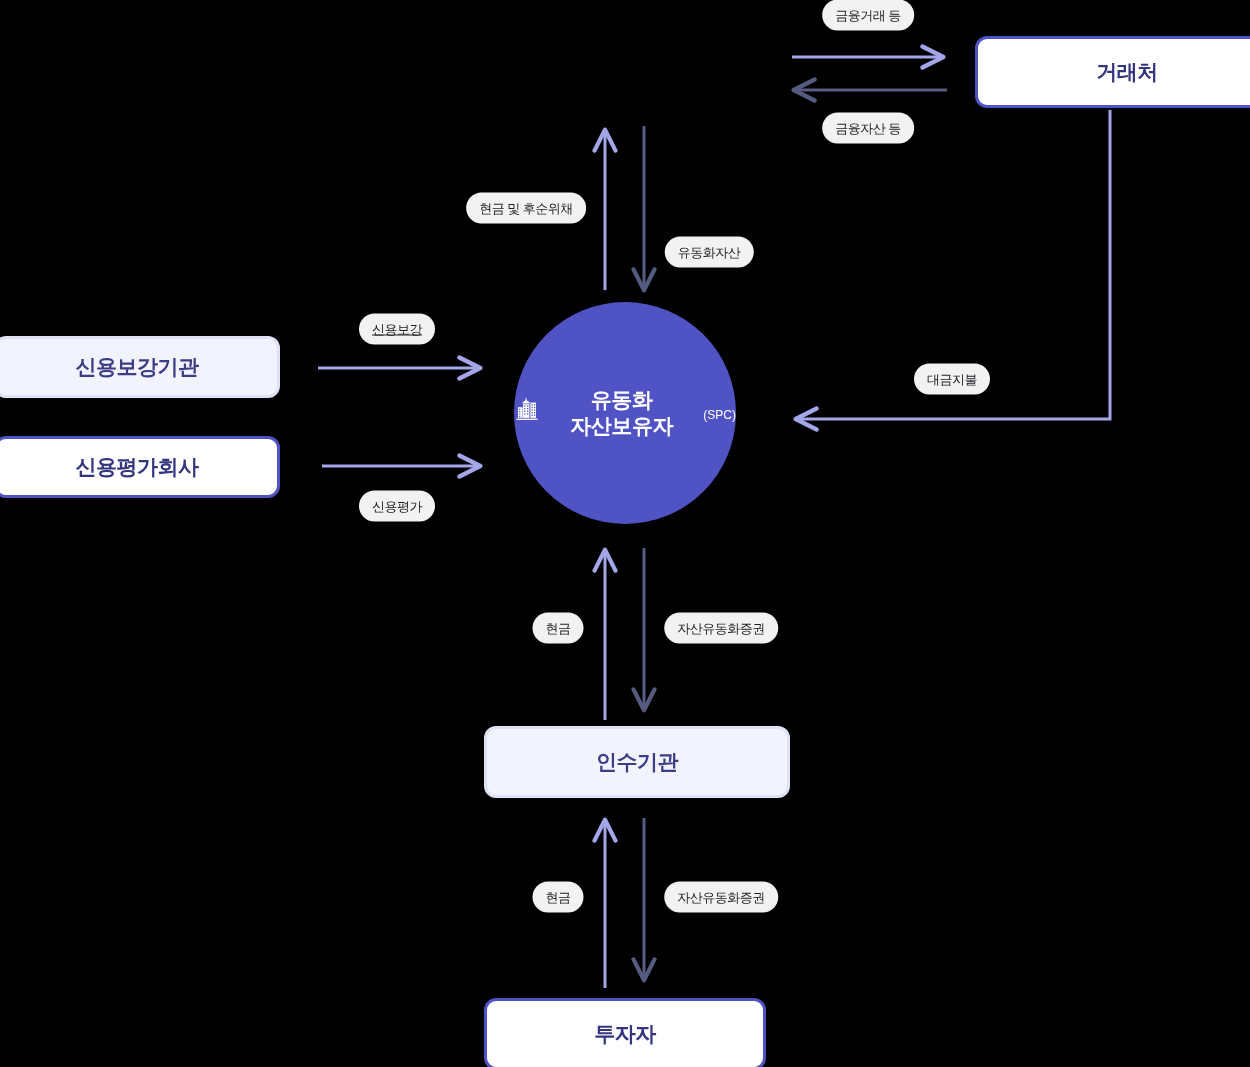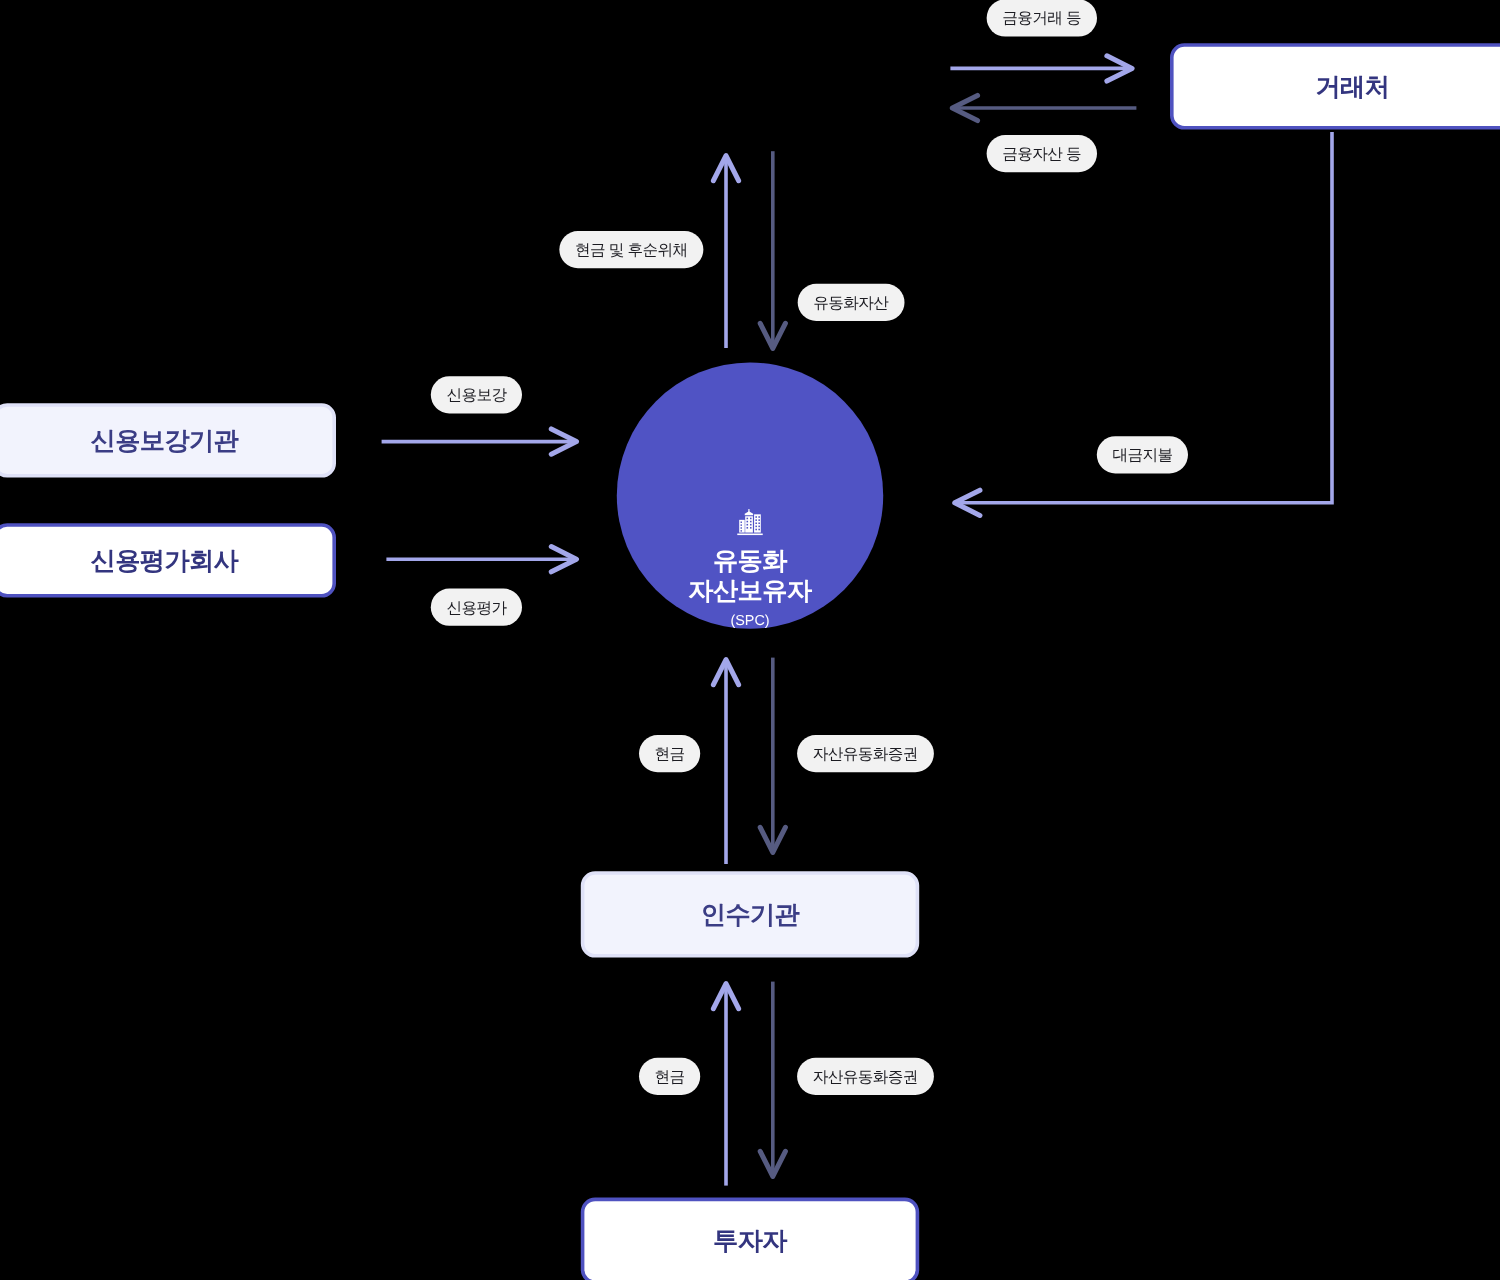--- a/index.html
+++ b/index.html
@@ -39,36 +39,36 @@
   .node.outlined {
     background: #ffffff;
     border: 3px solid #4f52c0;
     color: #33357f;
   }
 
   #node-asset-holder { left: 484px; top: 36px;  width: 282px; height: 72px; }
   #node-counterparty { left: 975px; top: 36px;  width: 304px; height: 72px; }
   #node-credit-enhancer { left: -6px; top: 336px; width: 286px; height: 62px; }
   #node-credit-rating   { left: -6px; top: 436px; width: 286px; height: 62px; }
-  #node-underwriter  { left: 484px; top: 726px; width: 282px; height: 72px; }
+  #node-underwriter  { left: 484px; top: 726px; width: 306px; height: 72px; }
   #node-investor     { left: 484px; top: 998px; width: 282px; height: 72px; }
 
   
   #node-spc {
     position: absolute;
     left: 514px;
     top: 302px;
     width: 222px;
     height: 222px;
     border-radius: 50%;
     background: #5053c4;
     display: flex;
-    flex-direction: column;
+    flex-direction: row;
     align-items: center;
-    justify-content: flex-end;
+    justify-content: space-between;
     color: #ffffff;
     text-align: center;
   }
   #node-spc .spc-icon {
     margin-bottom: 6px;
     line-height: 0;
   }
   #node-spc .spc-title {
     font-size: 21px;
     font-weight: 700;
@@ -210,21 +210,21 @@
   </div>
 
   <div class="edge-label" style="left:868px; top:15px;">금융거래 등</div>
 
   <div class="edge-label" style="left:868px; top:128px;">금융자산 등</div>
 
   <div class="edge-label" style="left:526px; top:208px;">현금 및 후순위채</div>
 
   <div class="edge-label" style="left:709px; top:208px;margin-top:44px;">유동화자산</div>
 
-  <div class="edge-label" style="left:397px; top:329px;">신용보강</div>
+  <div class="edge-label" style="left:397px; top:329px;text-decoration:underline;">신용보강</div>
 
   <div class="edge-label" style="left:397px; top:506px;">신용평가</div>
 
   <div class="edge-label" style="left:952px; top:379px;">대금지불</div>
 
   <div class="edge-label" style="left:558px; top:628px;">현금</div>
 
   <div class="edge-label" style="left:721px; top:628px;">자산유동화증권</div>
 
   <div class="edge-label" style="left:558px; top:897px;">현금</div>

